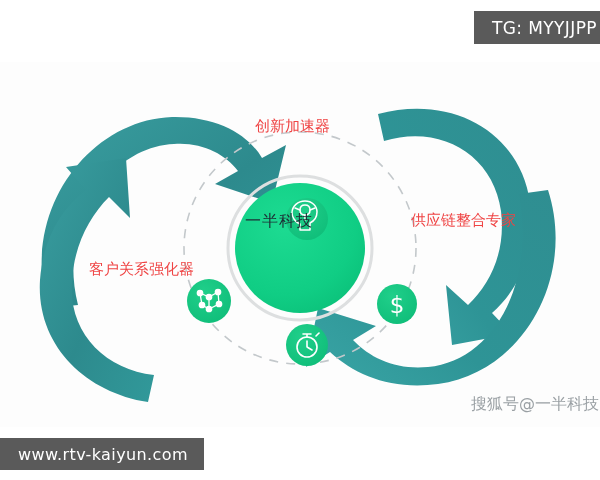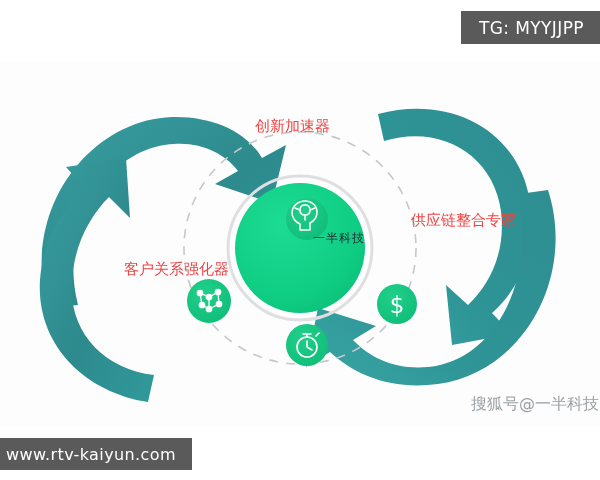--- a/index.html
+++ b/index.html
@@ -24,27 +24,27 @@
     letter-spacing: 0.4px;
     display: flex;
     align-items: center;
     justify-content: center;
     white-space: nowrap;
   }
   #tag-banner {
     top: 11px;
     right: 0px;
     height: 33px;
-    padding: 0 16px 0 18px;
+    padding: 0 3px 0 18px;
   }
   #url-banner {
     left: 0px;
     top: 438px;
     height: 32px;
-    padding: 0 16px 0 6px;
+    padding: 0 16px 0 18px;
     font-size: 16px;
   }
 
   
   #canvas {
     position: absolute;
     left: 0;
     top: 62px;
     width: 600px;
     height: 365px;
@@ -59,32 +59,32 @@
   
   .node-label {
     position: absolute;
     color: #ef4444;
     font-size: 15px;
     white-space: nowrap;
     line-height: 1.2;
   }
   #label-top    { left: 255px; top: 55px; }
   #label-right  { left: 411px; top: 142px; margin-top: 7px; }
-  #label-left   { left: 89px;  top: 198px; margin-left: 35px; }
+  #label-left   { left: 89px;  top: 198px; }
   #label-bottom { left: 254px; top: 309px; }
 
   .center-text {
     position: absolute;
     width: 120px;
-    text-align: right;
+    text-align: left;
     color: #1d2b33;
-    font-size: 12px;
+    font-size: 16px;
     line-height: 1.45;
     left: 245px;
-    top: 168px;
+    top: 147px;
     pointer-events: none;
   }
   .center-text .cn { display: block; letter-spacing: 1px; }
   .center-text .en { display: block; letter-spacing: 0.5px; }
 
   #watermark {
     position: absolute;
     left: 471px;
     top: 332px;
     font-size: 16px;

